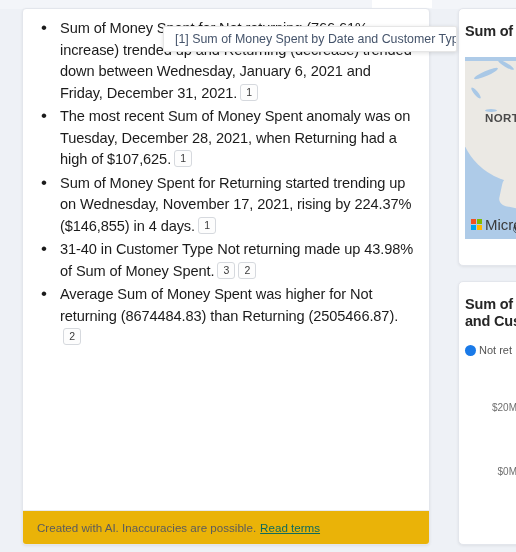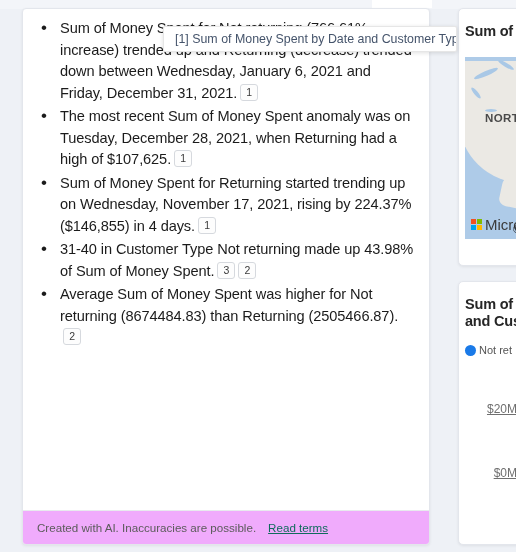--- a/index.html
+++ b/index.html
@@ -89,31 +89,31 @@
     position: absolute;
     left: 0;
     bottom: 0;
     width: 100%;
     box-sizing: border-box;
     padding: 0 14px 0 14px;
     height: 34px;
     display: flex;
     align-items: center;
     border-top: 1px solid #e8eaee;
-    background: #f0abfc;
+    background: #eab308;
   }
   .footer-text {
     font-size: 11.6px;
     color: #5b5b5b;
   }
   .footer-link {
     font-size: 11.6px;
     color: #0f6b5c;
     text-decoration: underline;
-    margin-left: 12px;
+    margin-left: 4px;
     cursor: pointer;
   }
 
   
   .tooltip {
     position: absolute;
     left: 163px;
     top: 26px;
     width: 294px;
     height: 26px;
@@ -257,25 +257,24 @@
   }
   .plot {
     position: absolute;
     left: 0;
     top: 96px;
     width: 120px;
     height: 130px;
   }
   .ytick {
     position: absolute;
-    font-size: 12px;
+    font-size: 10px;
     color: #6f6f6f;
     right: 62px;
     white-space: nowrap;
-    text-decoration: underline;
   }
 </style>
 </head>
 <body>
 
 <div class="top-strip"></div>
 <div class="top-strip-white"></div>
 
 <div class="insights-panel">
 

